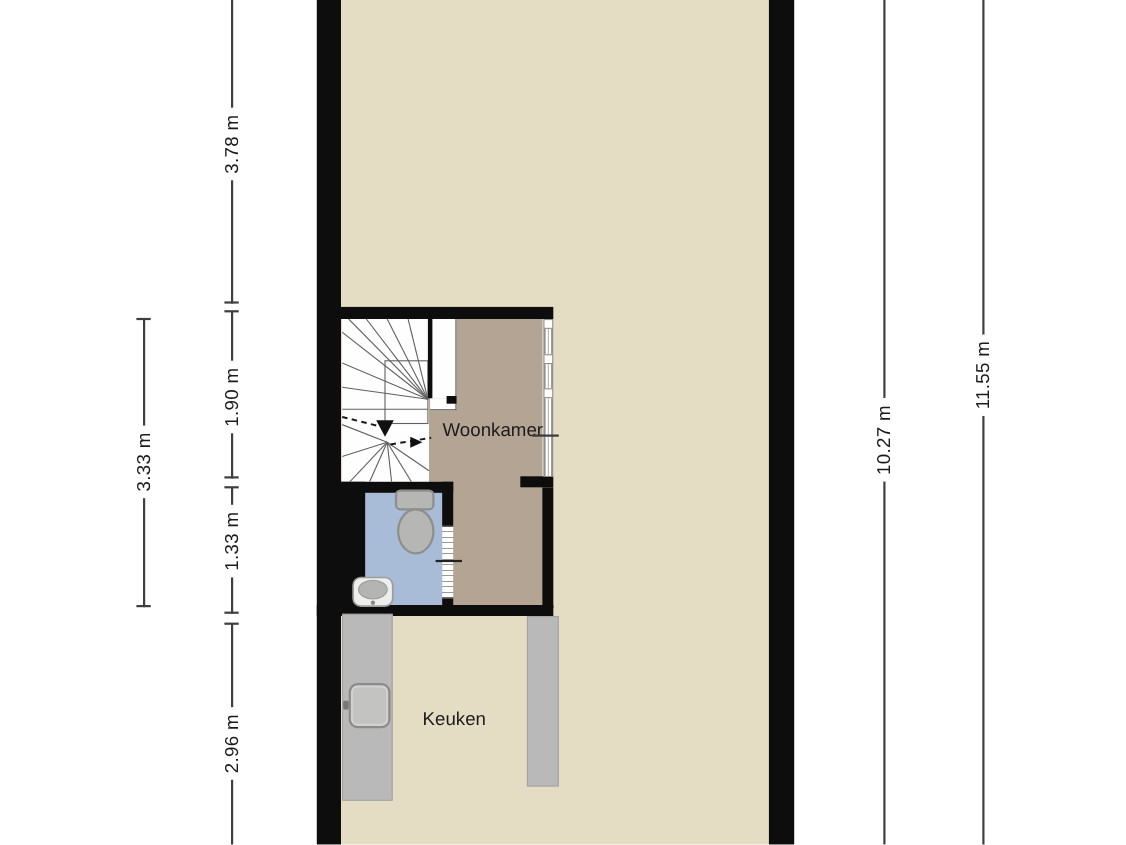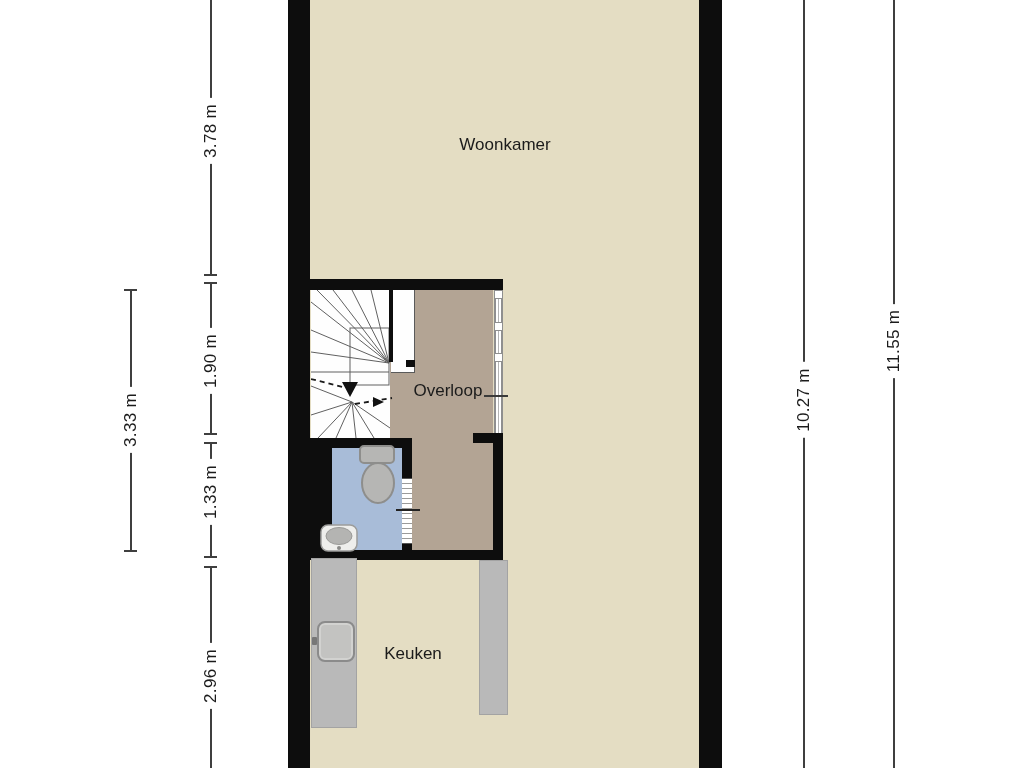--- a/index.html
+++ b/index.html
@@ -229,18 +229,17 @@
     <rect x="4" y="3" width="36" height="26" rx="7" fill="#eeeeec" stroke="#9c9c9a" stroke-width="1.5"></rect>
     <ellipse cx="22" cy="14" rx="13" ry="8.5" fill="#b4b4b2" stroke="#9a9a98" stroke-width="1"></ellipse>
     <circle cx="22" cy="26" r="2" fill="#8a8a88"></circle>
   </svg>
 
   <div class="counter" style="left:311px; top:558px; width:46px; height:170px;"></div>
   <div class="counter" style="left:479px; top:560px; width:29px; height:155px;"></div>
   <div class="kitchen-sink" style="left:317px; top:621px; width:38px; height:41px;"></div>
   <div class="faucet" style="left:312px; top:637px; width:5px; height:8px;"></div>
 
-  <div class="room-label" style="left:405px; top:135px; width:200px;">Woonkamer</div>
-  <div class="room-label" style="left:398px; top:381px; width:100px;">Overloop</div>
+  <div class="room-label" style="left:398px; top:381px; width:100px;">Woonkamer</div>
   <div class="leader-line" style="left:484px; top:395px; width:24px; height:2px;"></div>
   <div class="room-label" style="left:363px; top:644px; width:100px;">Keuken</div>
 
 </div>
 
 </body></html>

